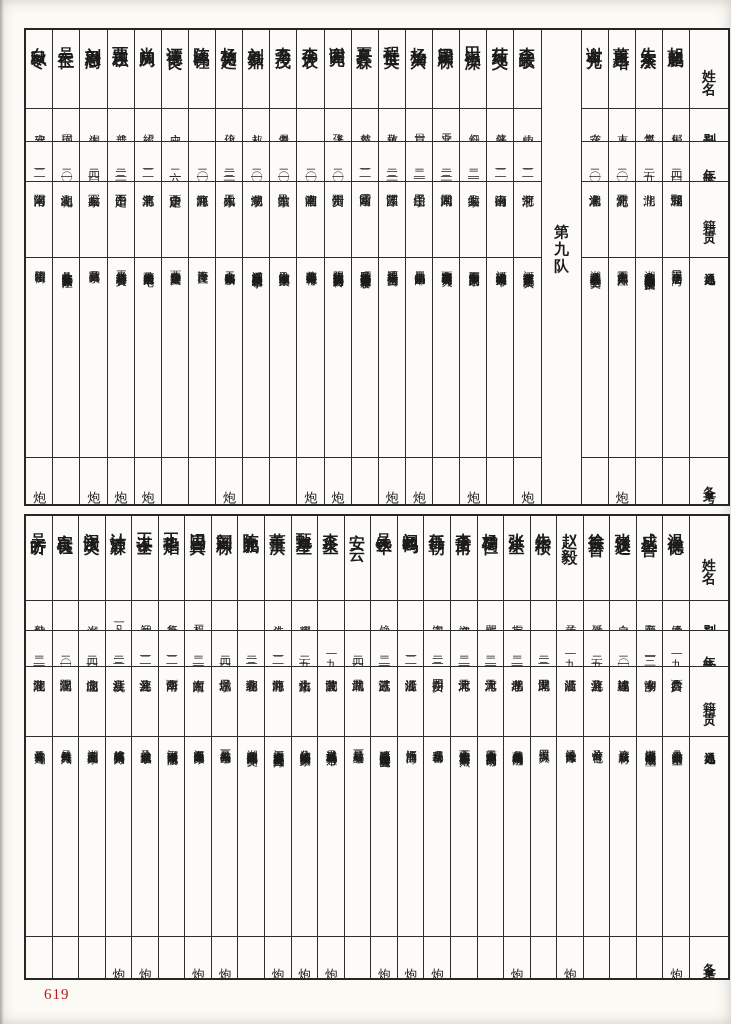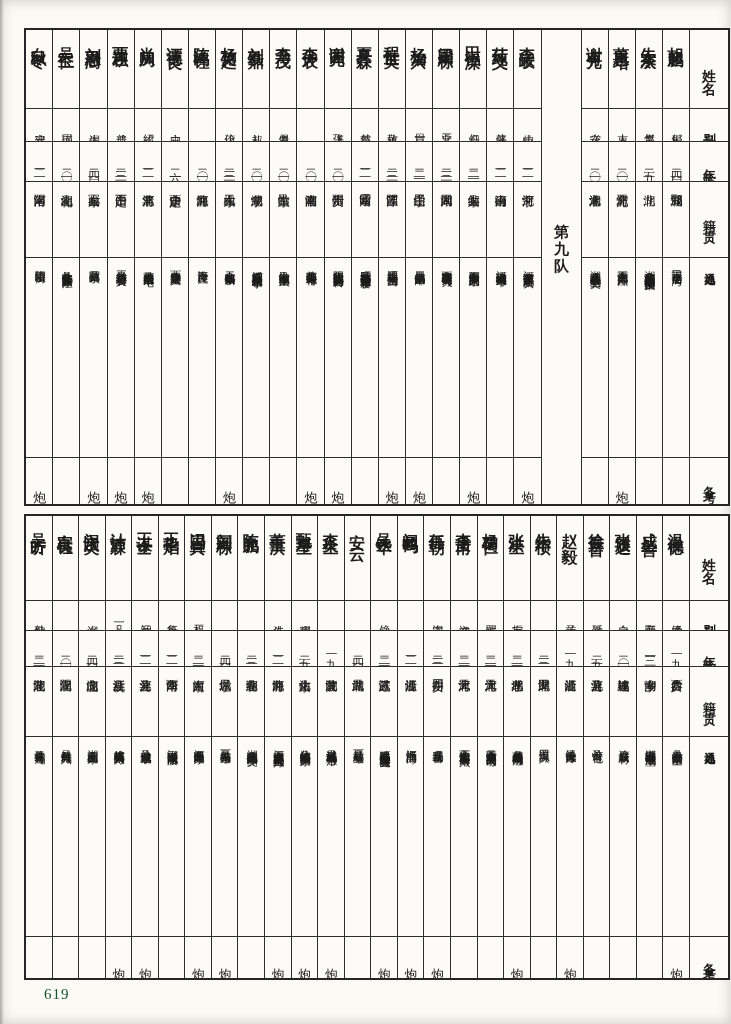--- a/index.html
+++ b/index.html
@@ -59,21 +59,21 @@
   .h-place{font-size:13px;}.h-place span{letter-spacing:11px;}
   .h-remark{font-size:13px;}.h-remark span{letter-spacing:5px;}
 
   .divider-col .d-cell{flex:1;display:flex;justify-content:center;align-items:center;}
   .divider-col .d-cell span{
     writing-mode:vertical-rl;text-orientation:upright;
     font-size:15px;font-weight:bold;letter-spacing:17px;padding-bottom:60px;
   }
   .page-number{
     position:absolute;left:44px;top:986px;
-    font-size:15px;letter-spacing:1px;color:#14532d;
+    font-size:15px;letter-spacing:1px;color:#b91c1c;
     font-family:"Liberation Serif","DejaVu Serif",serif;
   }
   
   .page::before{
     content:"";position:absolute;left:0;top:0;width:4px;height:100%;
     background:linear-gradient(to right,rgba(70,65,58,.35),rgba(70,65,58,0));
   }
 </style>
 </head>
 <body>

